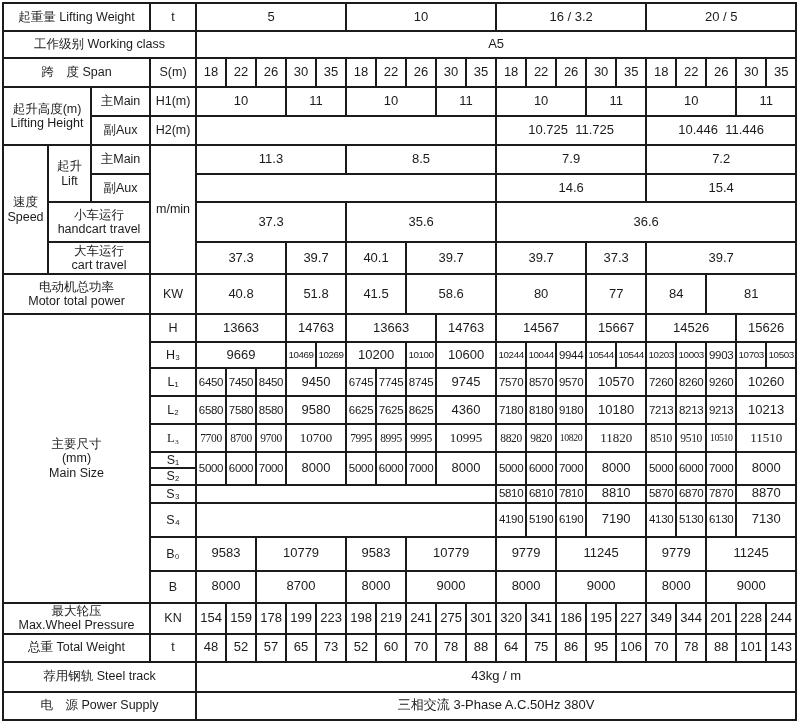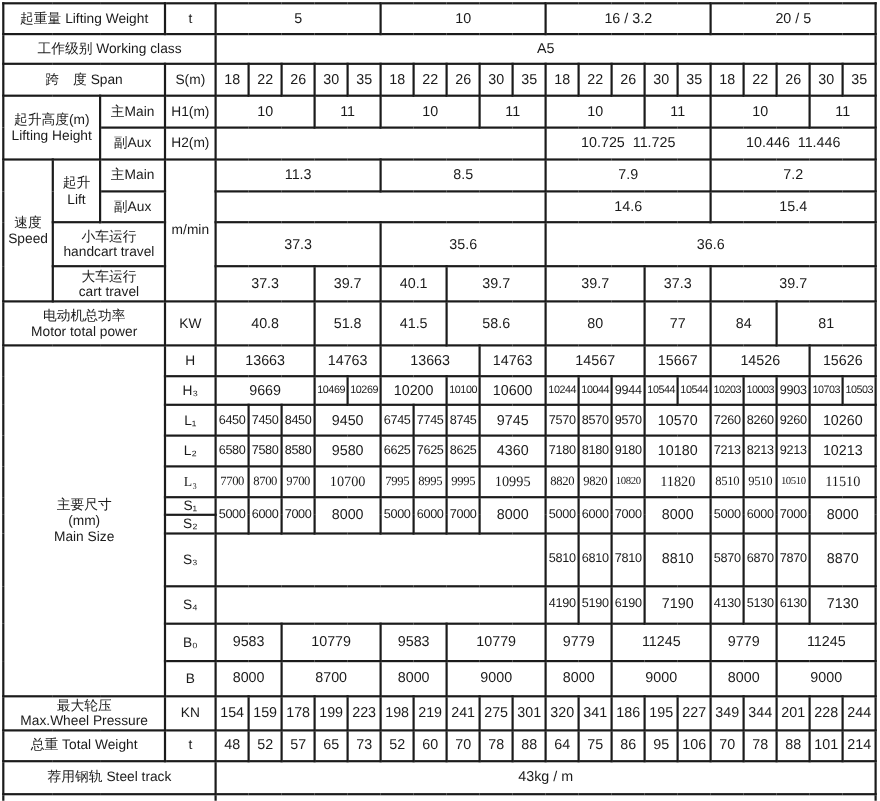--- a/index.html
+++ b/index.html
@@ -281,21 +281,21 @@
         <td rowspan="2" class="s">7000</td>
         <td colspan="2" rowspan="2">8000</td>
         <td rowspan="2" class="s">5000</td>
         <td rowspan="2" class="s">6000</td>
         <td rowspan="2" class="s">7000</td>
         <td colspan="2" rowspan="2">8000</td>
       </tr>
       <tr style="height: 14px;">
         <td class="lbl">S₂</td>
       </tr>
-      <tr style="height: 48px; margin-top: 36px;">
+      <tr style="height: 18px; margin-top: 36px;">
         <td class="lbl">S₃</td>
         <td colspan="10"></td>
         <td class="s">5810</td>
         <td class="s">6810</td>
         <td class="s">7810</td>
         <td colspan="2">8810</td>
         <td class="s">5870</td>
         <td class="s">6870</td>
         <td class="s">7870</td>
         <td colspan="2">8870</td>
@@ -374,21 +374,21 @@
         <td>88</td>
         <td>64</td>
         <td>75</td>
         <td>86</td>
         <td>95</td>
         <td>106</td>
         <td>70</td>
         <td>78</td>
         <td>88</td>
         <td>101</td>
-        <td>214</td>
+        <td>143</td>
       </tr>
       <tr style="height: 30px;">
         <td colspan="4" class="lbl">荐用钢轨 Steel track</td>
         <td colspan="20">43kg / m</td>
       </tr>
       <tr style="height: 28px;">
         <td colspan="4" class="lbl">电　源 Power Supply</td>
         <td colspan="20">三相交流 3-Phase A.C.50Hz 380V</td>
       </tr>
     </tbody>

